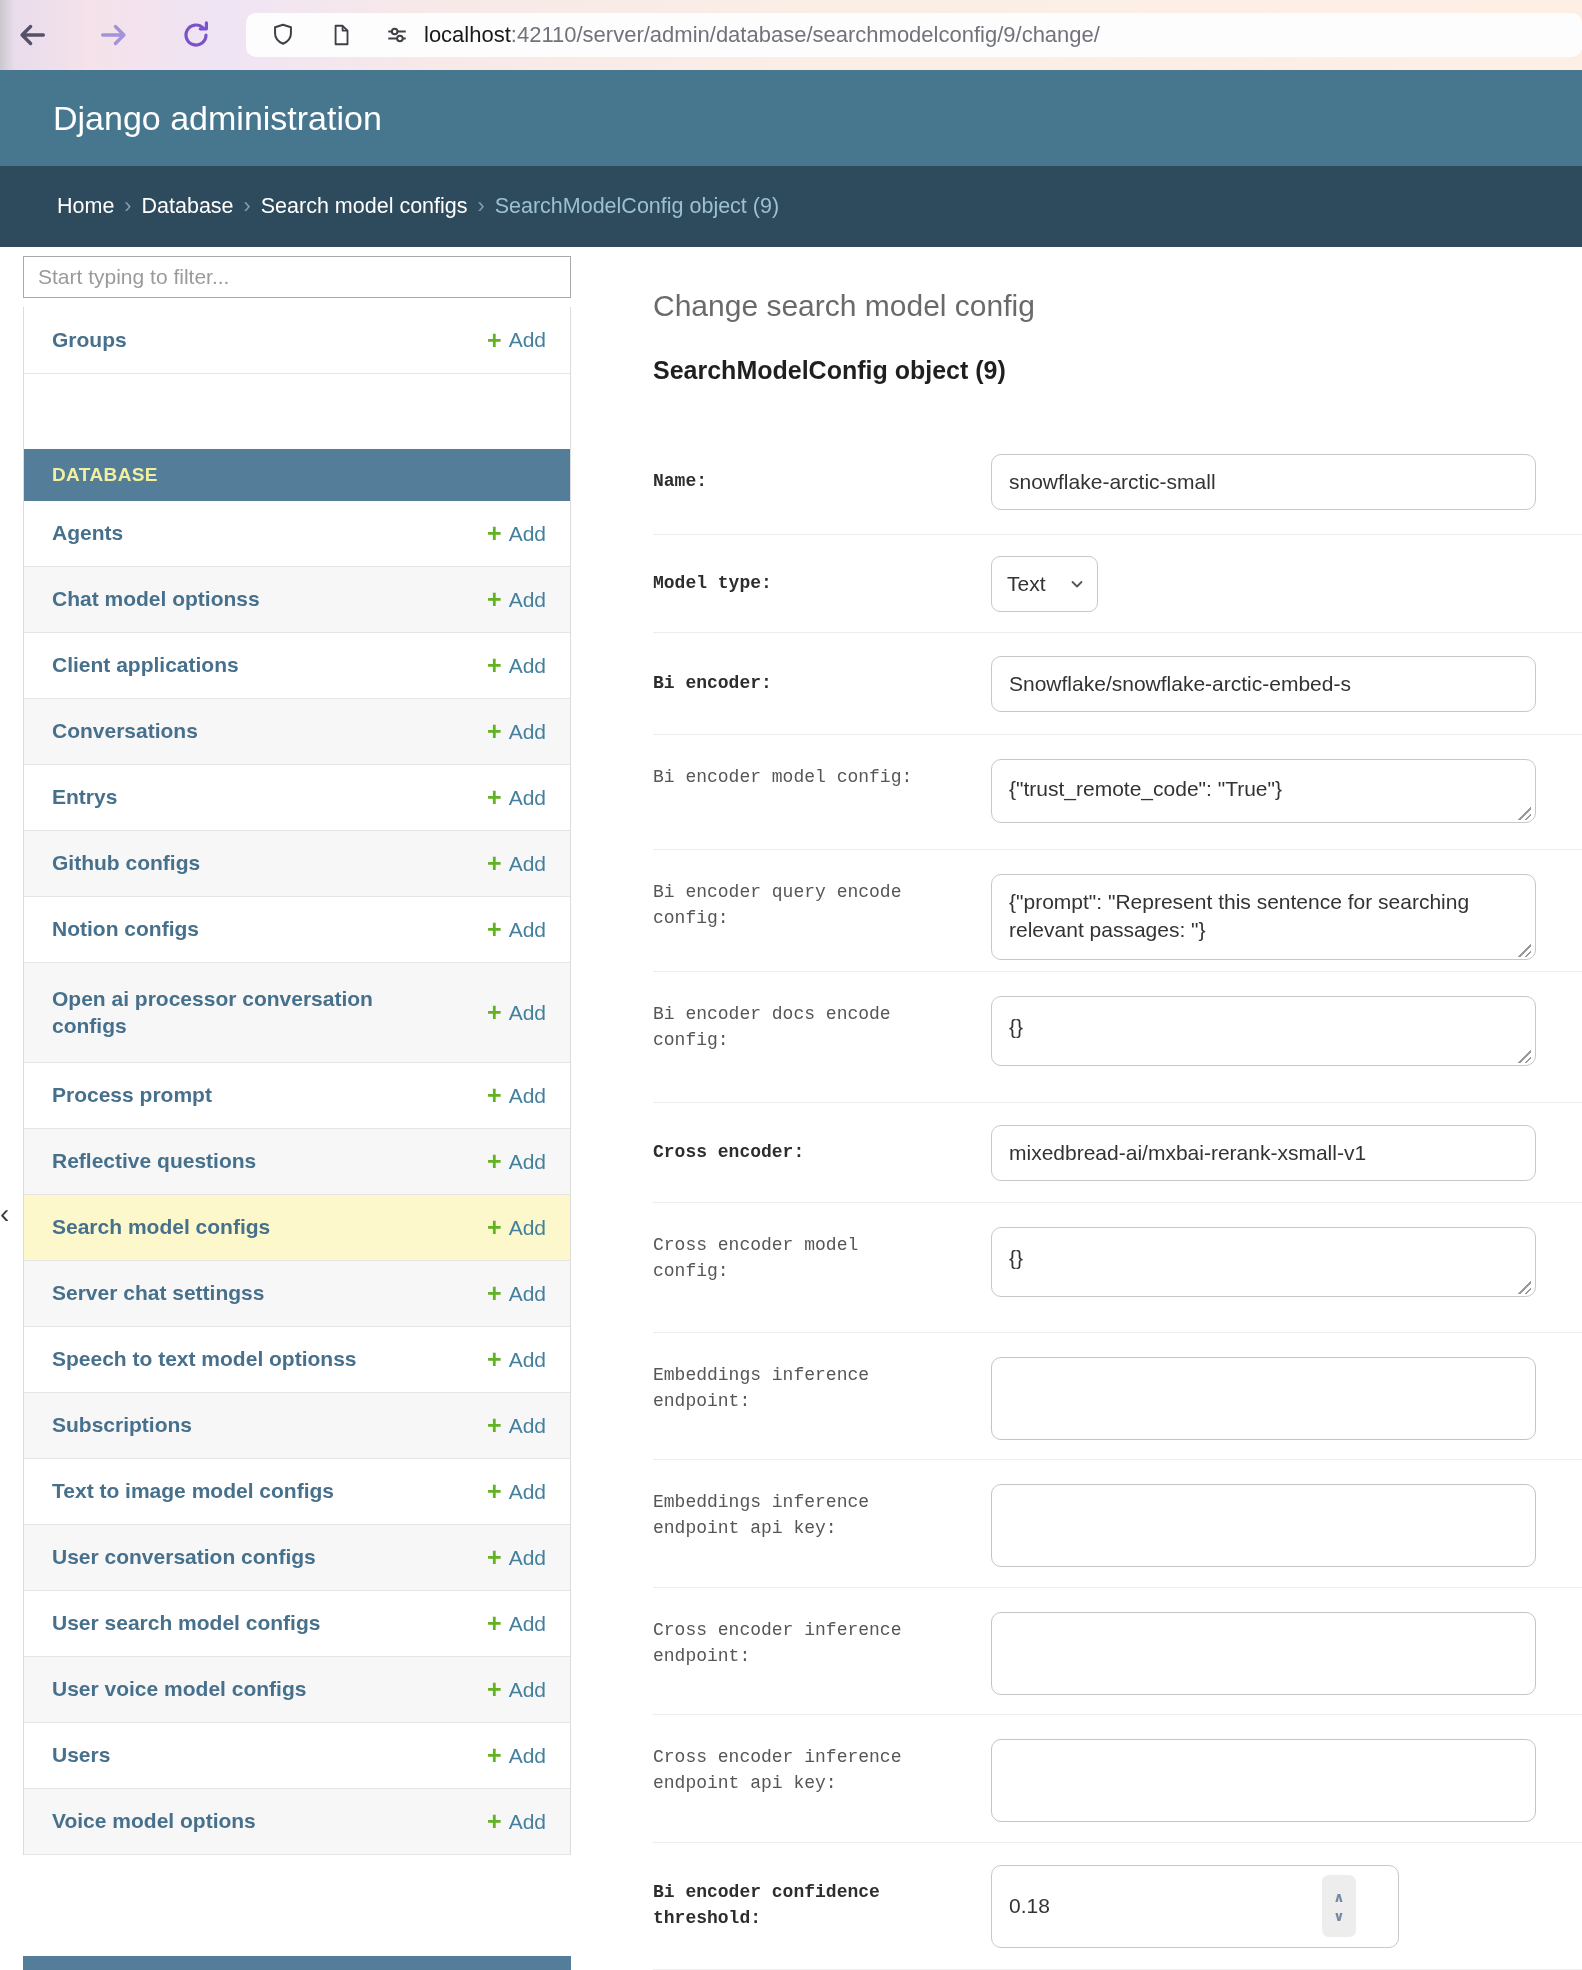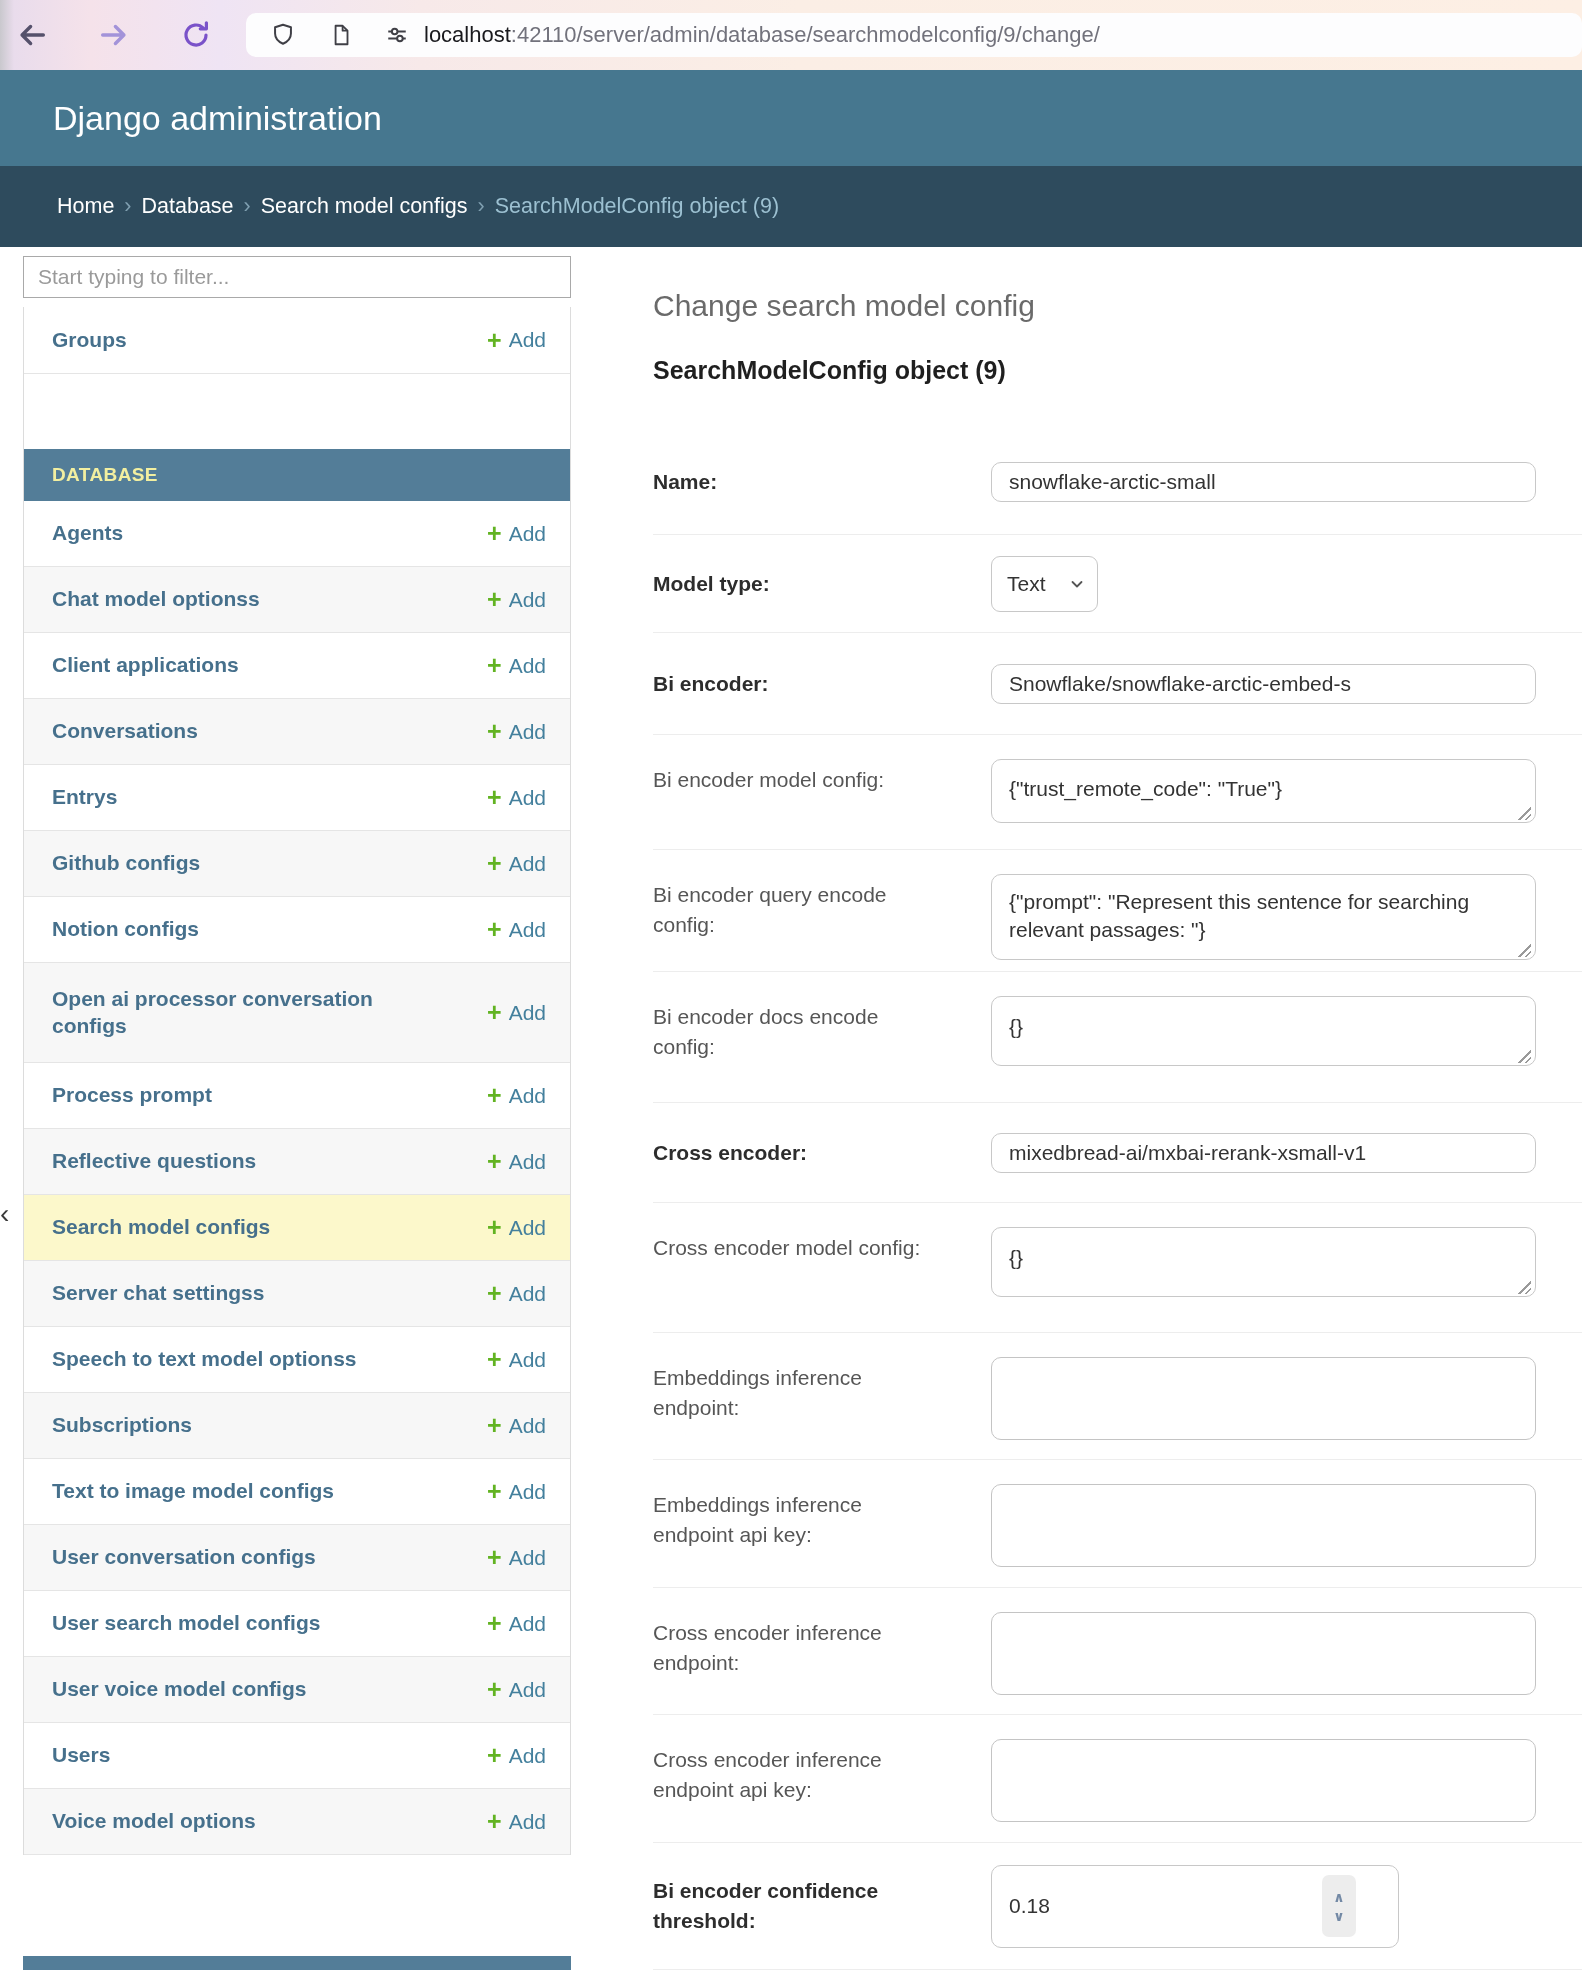--- a/index.html
+++ b/index.html
@@ -53,23 +53,23 @@
   .main{position:absolute;left:653px;top:247px;width:929px;}
   .page-title{margin:42px 0 8px;font-size:30px;font-weight:400;color:#6a6a6a;}
   .obj-title{margin:33px 0 0;font-size:25px;font-weight:700;color:#1f1f1f;}
   .fform{margin-top:45px;}
   .frow{box-sizing:border-box;display:flex;border-bottom:1px solid #ededed;}
   .frow.vc{align-items:center;}
   .frow.vt{align-items:flex-start;padding-top:24px;}
   .frow.vt .flabel{margin-top:6px;}
   .r1{height:105px}.r2{height:98px}.r3{height:102px}.r4{height:115px}.r5{height:122px}.r6{height:131px}
   .r7{height:100px}.r8{height:130px}.r9{height:127px}.r10{height:128px}.r11{height:127px}.r12{height:128px}.r13{height:127px}
-  .flabel{width:283px;margin-right:55px;font-size:21px;color:#565656;line-height:1.42;flex-shrink:0;}
+  .flabel{width:283px;margin-right:55px;font-size:18px;color:#565656;line-height:1.42;flex-shrink:0;font-family:Liberation Mono, monospace;}
   .flabel.b{font-weight:700;color:#2d2d2d;}
-  .inp{box-sizing:border-box;width:545px;height:40px;border:1px solid #c8c8c8;border-radius:10px;
+  .inp{box-sizing:border-box;width:545px;height:56px;border:1px solid #c8c8c8;border-radius:10px;
     font-size:21px;color:#333;padding:0 17px;font-family:"Liberation Sans","DejaVu Sans",sans-serif;background:#fff;outline:none;}
   .inp.big{height:83px;border-color:#c4c4c4;}
   .sel{box-sizing:border-box;width:107px;height:56px;border:1px solid #c8c8c8;border-radius:9px;background:#fff;
     display:flex;align-items:center;justify-content:space-between;padding:0 12px 0 15px;cursor:pointer;}
   .sel span{font-size:21px;color:#333;}
   .tawrap{position:relative;width:545px;}
   .ta{box-sizing:border-box;width:545px;border:1px solid #c8c8c8;border-radius:10px;resize:none;overflow:hidden;
     font-size:21px;color:#333;padding:13px 17px;line-height:1.32;font-family:"Liberation Sans","DejaVu Sans",sans-serif;outline:none;}
   .ta1{height:64px;padding-top:15px;}
   .ta2{height:86px;}

